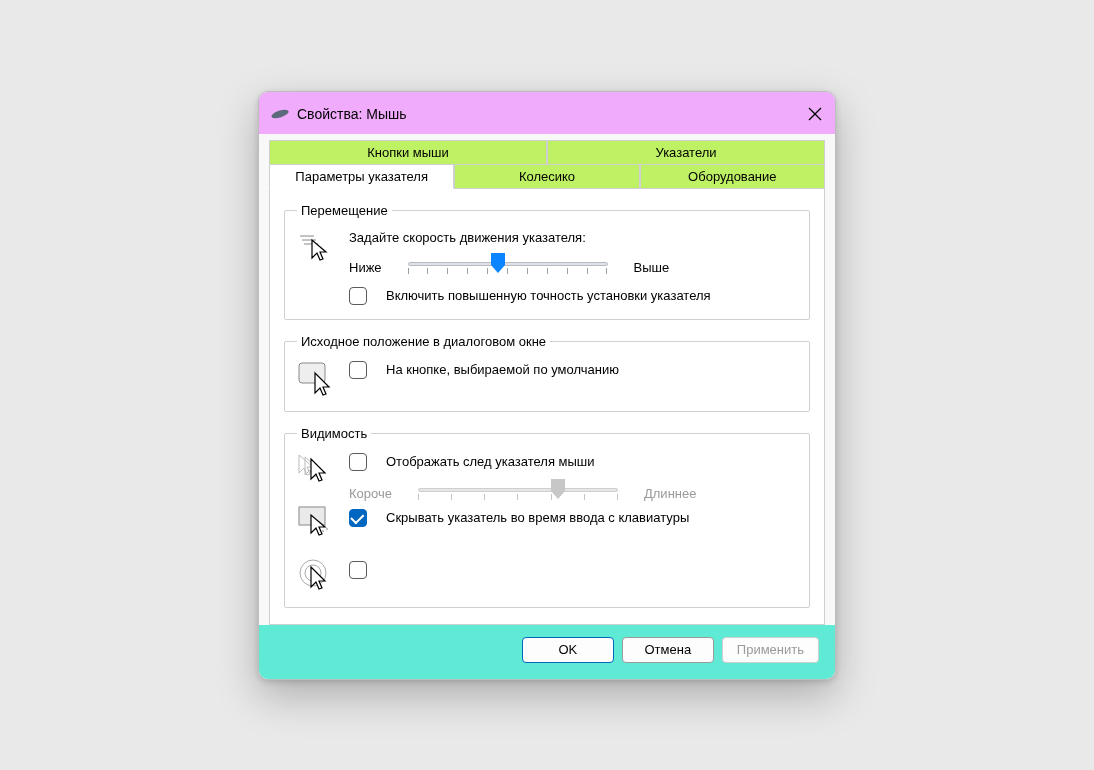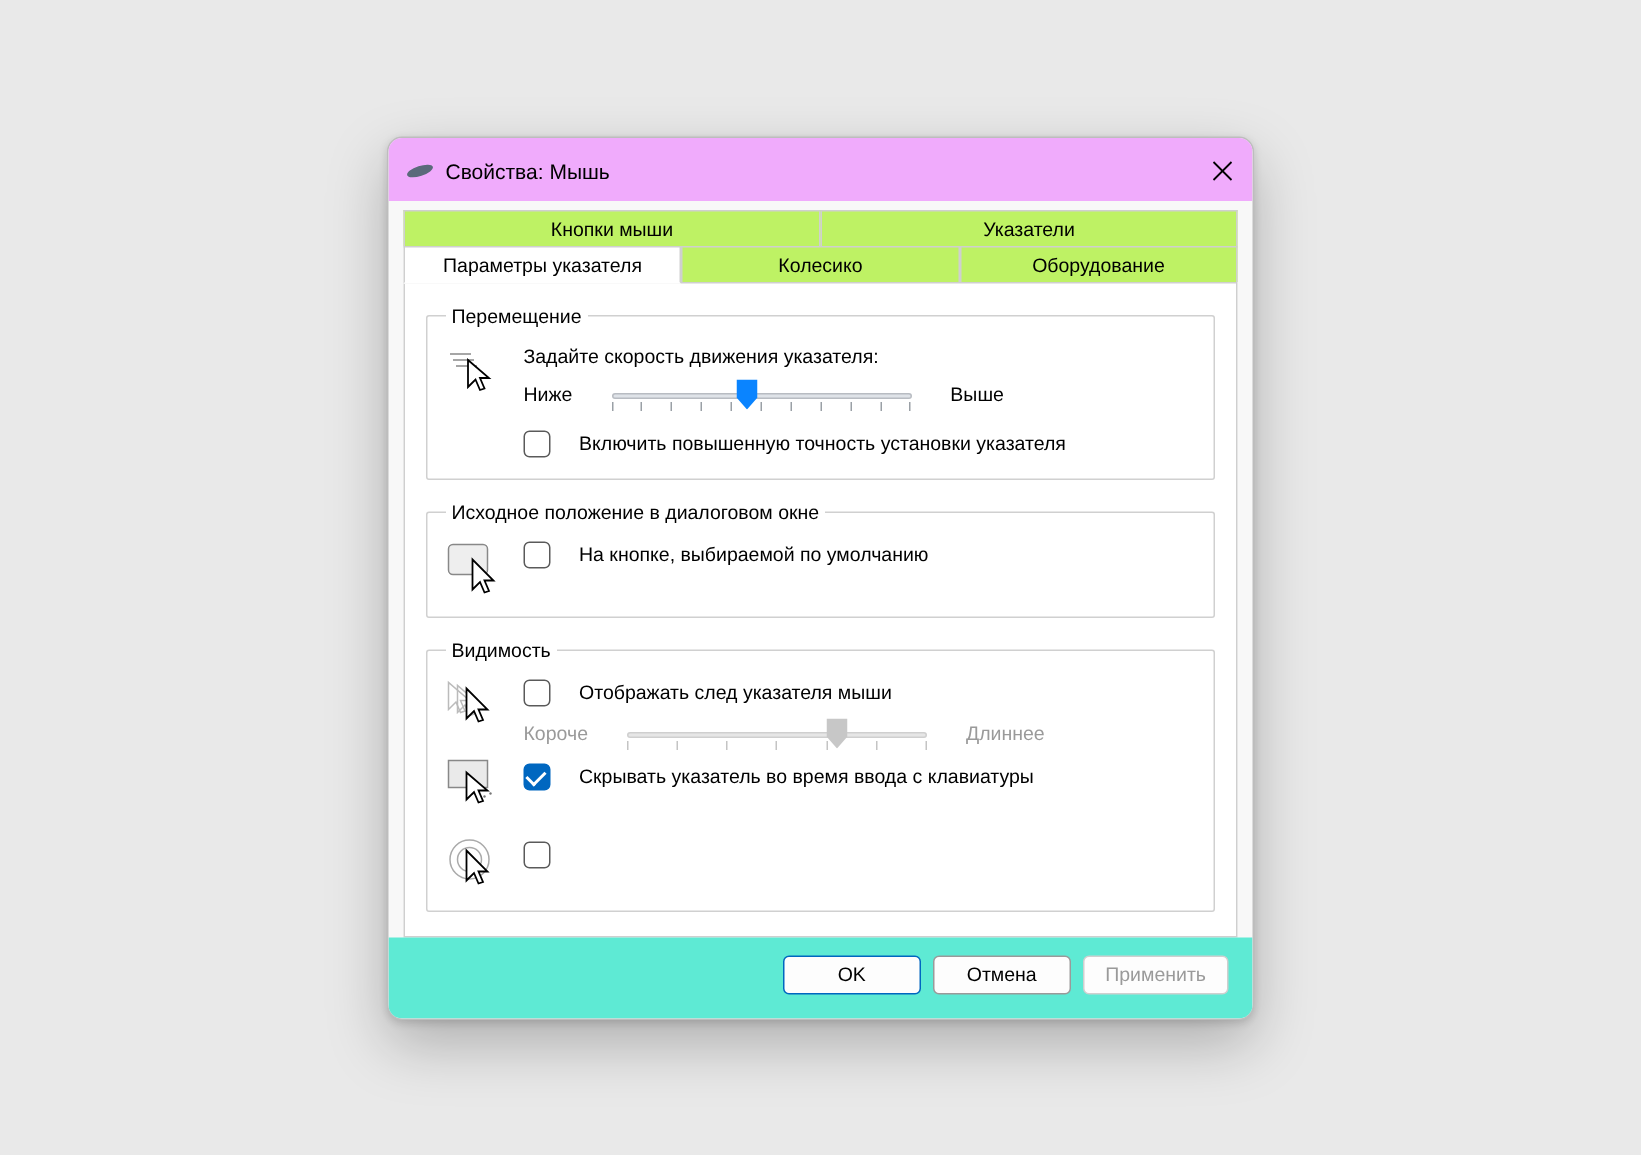--- a/index.html
+++ b/index.html
@@ -80,21 +80,21 @@
   }
   fieldset.group > legend {
     padding: 0 4px;
     font-size: 13px;
     color: #000;
   }
 
   .row { display: flex; align-items: flex-start; gap: 12px; }
   .ico { width: 40px; display:flex; justify-content:center; flex-shrink:0; }
 
-  .slider-line { display:flex; align-items:flex-start; gap:26px; margin-top:10px; }
+  .slider-line { display:flex; align-items:flex-end; gap:26px; margin-top:10px; }
   .slider-label-left, .slider-label-right { font-size: 13px; }
   .slider-label-left.dis, .slider-label-right.dis { color:#9a9a9a; }
   .slider {
     width: 200px; height: 20px; position: relative;
     cursor: pointer;
   }
   .slider .track {
     position:absolute; left:0; right:0; top:7px; height:4px;
     background:#dfe3e8; border:1px solid #b8bcc2; border-radius:2px;
   }

